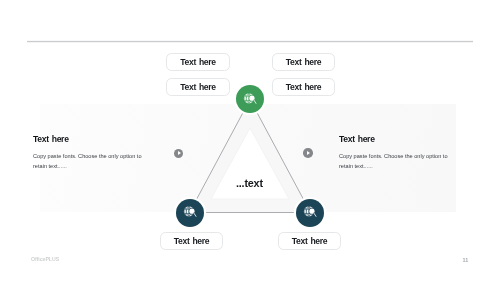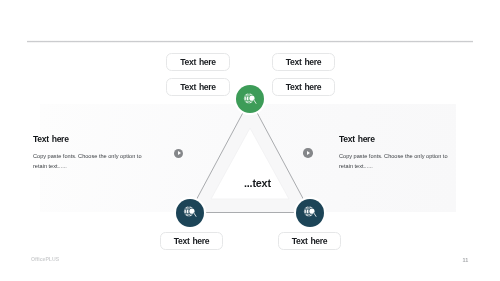--- a/index.html
+++ b/index.html
@@ -21,21 +21,21 @@
   .play i{display:block;width:0;height:0;border-left:3.6px solid #fff;
           border-top:2.4px solid transparent;border-bottom:2.4px solid transparent;margin-left:1.2px;}
   .blk{position:absolute;}
   .blk h3{margin:0;font-size:8.6px;font-weight:bold;color:#131619;letter-spacing:-0.32px;word-spacing:0.9px;}
   .blk p{margin:0;position:absolute;top:17px;left:0;font-size:5.6px;line-height:10px;color:#393d41;}
   .ctr{position:absolute;font-size:10.8px;font-weight:bold;color:#16191c;letter-spacing:-0.2px;}
   .logo{position:absolute;left:31px;top:256.4px;font-size:5.2px;font-weight:bold;
         color:#cfd0d2;letter-spacing:-0.05px;}
   .pgn{position:absolute;left:462.6px;top:256.6px;font-size:5.4px;font-weight:bold;color:#a8aaad;}
   .tri{position:absolute;left:0;top:0;}
-  .ctr{left:244px;top:176.5px;}
+  .ctr{left:236px;top:176.5px;}
   #playL{left:173.7px;top:148.7px;}
   #playR{left:303.2px;top:148.4px;}
   .gicon{position:absolute;left:7px;top:5.5px;width:16px;height:16px;display:block;overflow:visible;}
   #nodeTop{left:236px;top:85px;background:#3d9c58;--nc:#3d9c58;}
   #nodeBL{left:176px;top:198.5px;background:#1c4457;--nc:#1c4457;}
   #nodeBR{left:296px;top:198.5px;background:#1c4457;--nc:#1c4457;}
   #p1{left:166px;top:53px;width:64px;height:18px;}
   #p2{left:166px;top:78px;width:64px;height:18px;}
   #p3{left:272px;top:53px;width:63px;height:18px;}
   #p4{left:272px;top:78px;width:63px;height:18px;}

